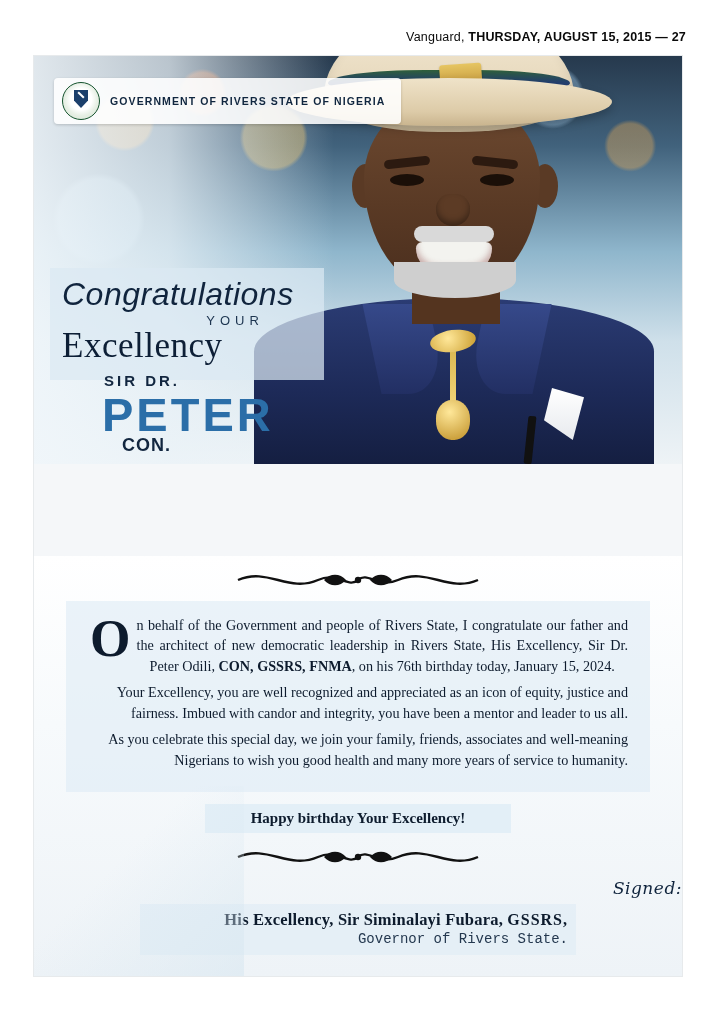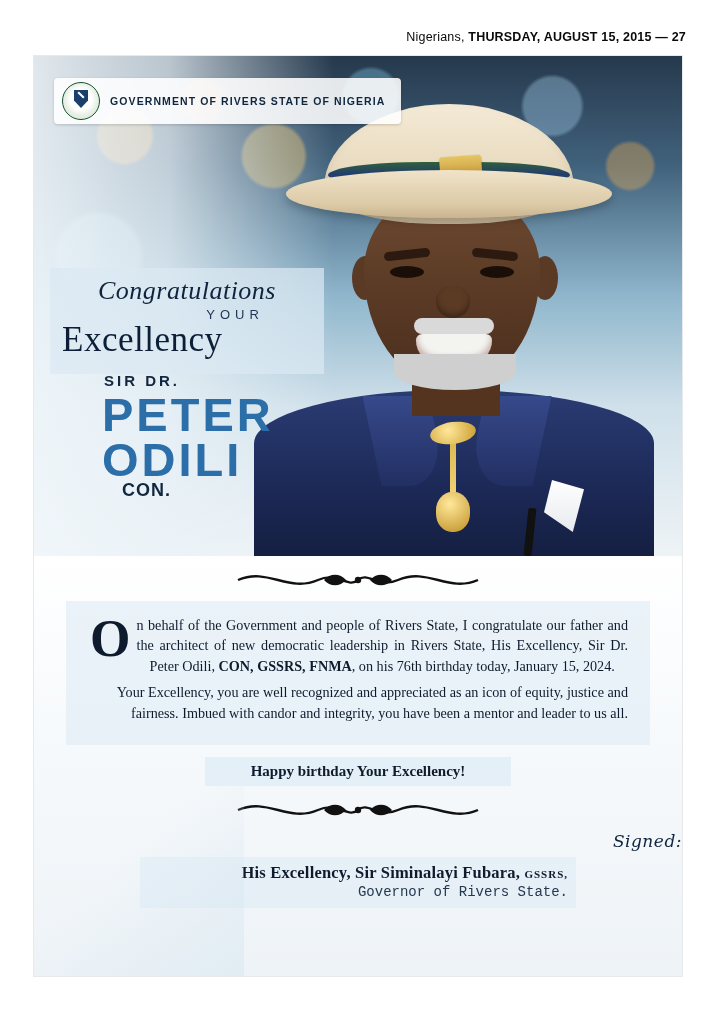--- a/index.html
+++ b/index.html
@@ -46,21 +46,21 @@
     background: #f5f7f9;
     overflow: hidden;
     box-shadow: 0 0 0 1px #e7eaec;
   }
 
   
   .hero {
     position: absolute;
     left: 0; top: 0;
     width: 648px;
-    height: 500px;
+    height: 408px;
     overflow: hidden;
     background: #f0abfc;
   }
   
   .hero-bg {
     position: absolute;
     inset: 0;
     background:
       radial-gradient(circle at 14% 16%, rgba(255,170,60,.55) 0 26px, rgba(255,170,60,0) 30px),
       radial-gradient(circle at 26% 9%, rgba(255,120,40,.45) 0 20px, rgba(255,120,40,0) 24px),
@@ -291,27 +291,26 @@
   
   .congrat-panel {
     position: absolute;
     left: 16px;
     top: 212px;
     width: 250px;
     background: rgba(219,233,243,.72);
     padding: 10px 12px 14px 12px;
   }
   .congrat-script {
-    font-family: Liberation Serif, serif;
+    font-family: Liberation Sans, sans-serif;
     font-style: italic;
-    font-size: 26px;
+    font-size: 32px;
     color: #10243d;
     line-height: 1.02;
     letter-spacing: .5px;
-    text-align: center;
   }
   .congrat-your {
     font-family: "Liberation Sans", sans-serif;
     font-size: 13px;
     letter-spacing: 5px;
     color: #1d3category;
     color: #1d3550;
     margin: 2px 0 0 96px;
     text-align: center;
   }
@@ -430,21 +429,21 @@
     padding: 6px 8px 8px 8px;
   }
   .signer-name {
     font-family: "Liberation Serif", serif;
     font-size: 16.5px;
     font-weight: 700;
     color: #0d1b2d;
     letter-spacing: .2px;
   }
   .signer-name .post {
-    font-size: 11px;
+    font-size: 16px;
     letter-spacing: 1px;
   }
   .signer-title {
     font-family: Liberation Mono, monospace;
     font-size: 14px;
     color: #24384f;
     margin-top: 1px;
   }
   .corner-sheen {
     position: absolute;
@@ -453,21 +452,21 @@
     background: linear-gradient(135deg, rgba(255,255,255,0) 40%, rgba(214,230,240,.55) 100%);
     pointer-events: none;
   }
 </style>
 </head>
 <body>
 
 <div class="page">
 
   <div class="masthead">
-    <span class="mh-name">Nigerians,</span>
+    <span class="mh-name">Vanguard,</span>
     <span class="mh-date">THURSDAY, AUGUST 15, 2015</span>
     <span class="mh-page">— 27</span>
   </div>
 
   <div class="advert">
 
     <div class="hero">
       <div class="hero-bg"></div>
       <div class="hero-left-fade"></div>
 
@@ -505,40 +504,41 @@
 
       <div class="congrat-panel">
         <div class="congrat-script">Congratulations</div>
         <div class="congrat-your">YOUR</div>
         <div class="congrat-excellency">Excellency</div>
       </div>
 
       <div class="sirdr">SIR DR.</div>
       <div class="name-block">
         <span class="name-line">PETER</span>
-        <span class="name-line second">ODILI</span><span class="name-suffix">CON.</span>
+        <span class="name-suffix">CON.</span>
       </div>
     </div>
 
     <div class="body-area">
 
       <div class="flourish">
         <svg width="260" height="22" viewBox="0 0 260 22">
           <path d="M10 11 C40 -2, 60 24, 90 11 C110 2, 120 20, 130 11 C140 2, 150 20, 170 11 C200 -2, 220 24, 250 11" fill="none" stroke="#111" stroke-width="2.4"></path>
           <circle cx="130" cy="11" r="3.2" fill="#111"></circle>
           <path d="M96 11 c6 -7 16 -7 22 0 c-6 7 -16 7 -22 0z" fill="#111"></path>
           <path d="M142 11 c6 -7 16 -7 22 0 c-6 7 -16 7 -22 0z" fill="#111"></path>
         </svg>
       </div>
 
       <div class="message">
         <p class="first">
           <span class="dropcap">O</span><span>n behalf of the Government and people of Rivers State, I congratulate our father and the architect of new democratic leadership in Rivers State, His Excellency, Sir Dr. Peter Odili, </span><b>CON, GSSRS, FNMA</b><span>, on his 76th birthday today, January 15, 2024.</span>
         </p>
         <p>Your Excellency, you are well recognized and appreciated as an icon of equity, justice and fairness. Imbued with candor and integrity, you have been a mentor and leader to us all.</p>
+        <p>As you celebrate this special day, we join your family, friends, associates and well-meaning Nigerians to wish you good health and many more years of service to humanity.</p>
       </div>
 
       <div class="happy">Happy birthday Your Excellency!</div>
 
       <div class="flourish">
         <svg width="260" height="22" viewBox="0 0 260 22">
           <path d="M10 11 C40 -2, 60 24, 90 11 C110 2, 120 20, 130 11 C140 2, 150 20, 170 11 C200 -2, 220 24, 250 11" fill="none" stroke="#111" stroke-width="2.4"></path>
           <circle cx="130" cy="11" r="3.2" fill="#111"></circle>
           <path d="M96 11 c6 -7 16 -7 22 0 c-6 7 -16 7 -22 0z" fill="#111"></path>
           <path d="M142 11 c6 -7 16 -7 22 0 c-6 7 -16 7 -22 0z" fill="#111"></path>

